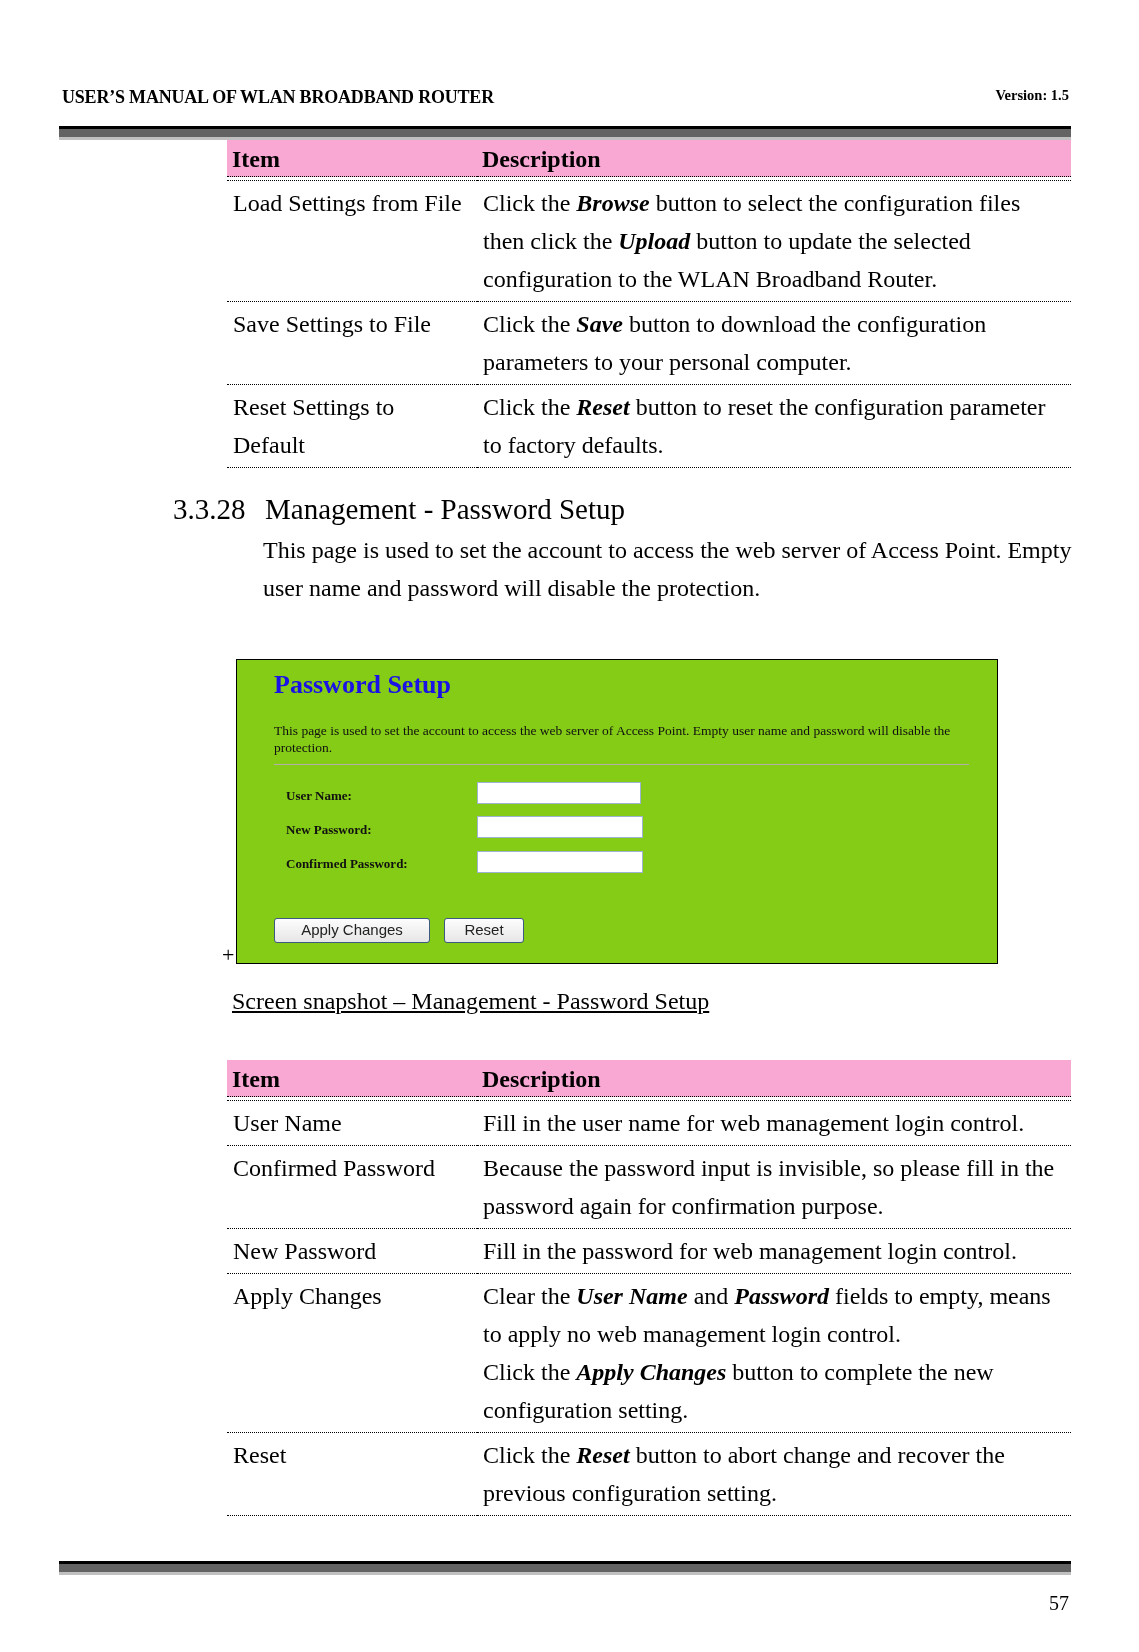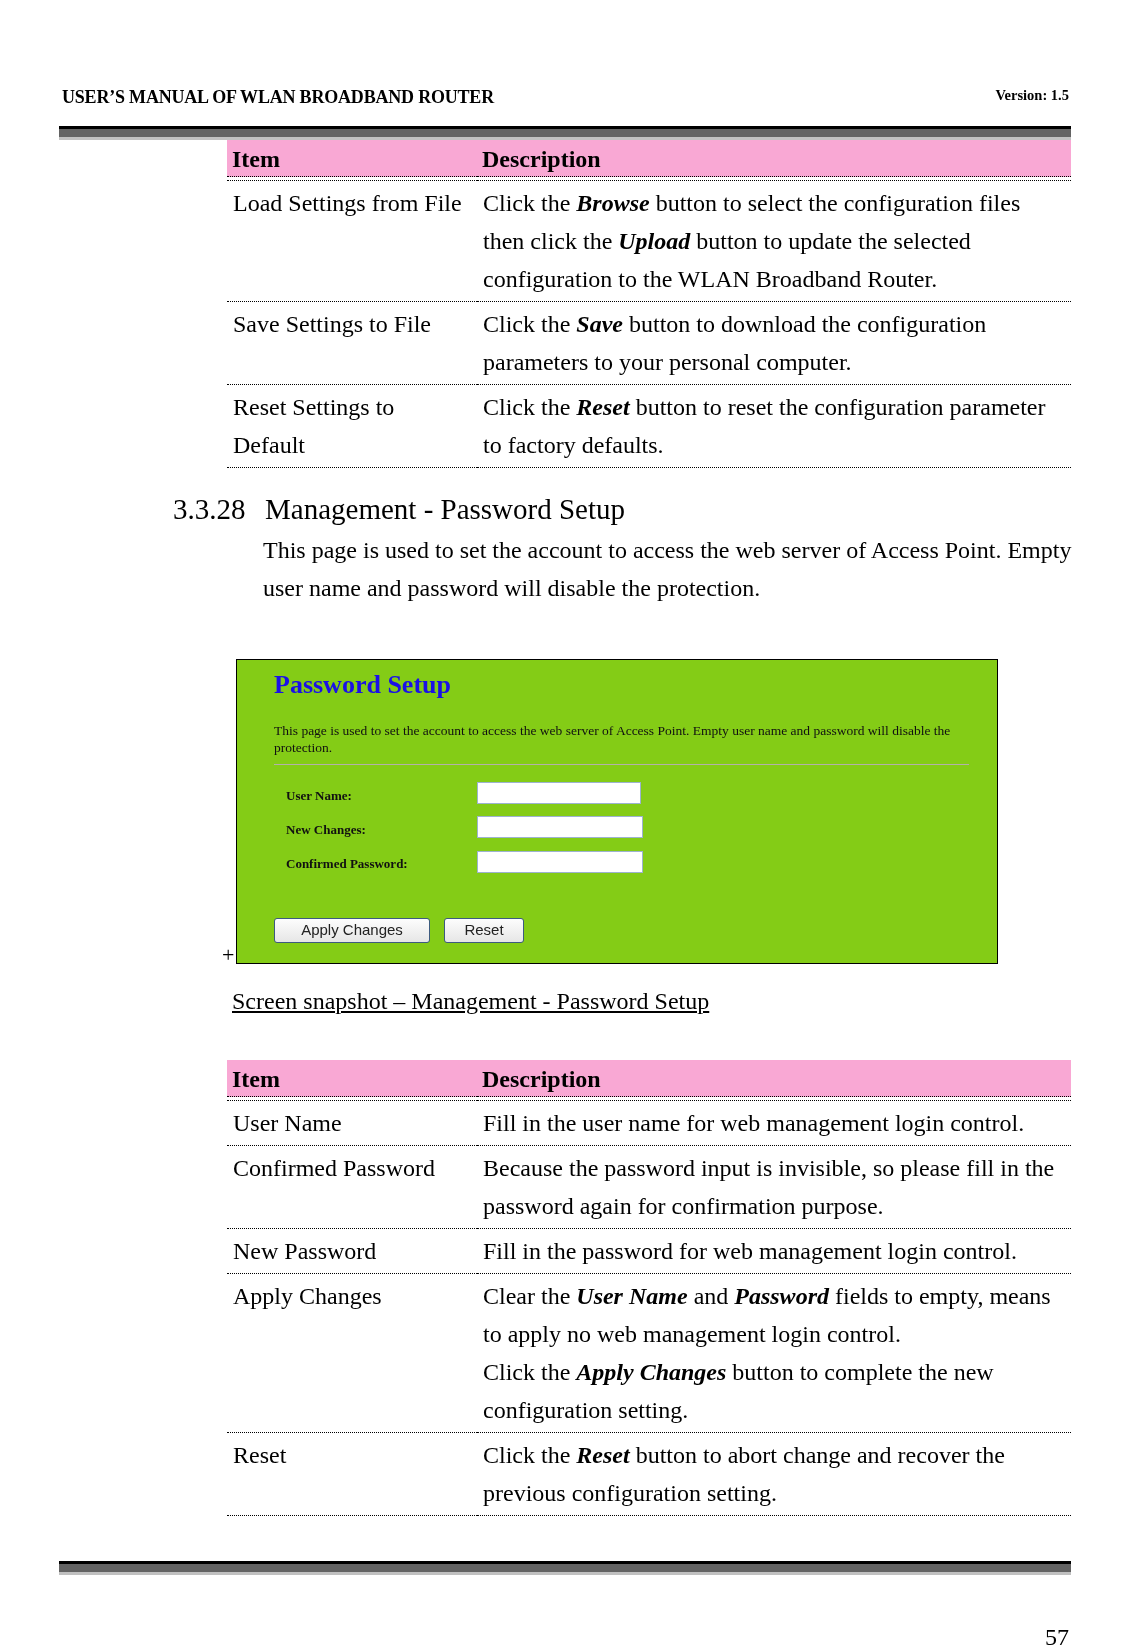--- a/index.html
+++ b/index.html
@@ -34,21 +34,21 @@
   .shot-hr { position: absolute; left: 37px; top: 104px; width: 695px; height: 0; border-top: 1.5px solid #b3b0ab; }
   .shot-label { position: absolute; left: 42px; font-size: 13px; font-weight: bold; color: #111; margin-left: 7px; }
   .shot-input { position: absolute; left: 240px; width: 162px; height: 22px; border: 1.5px solid #9db3cf; background: #fff; box-sizing: border-box; }
   .shot-btn { position: absolute; top: 258px; height: 25px; border: 1.5px solid #3d5b80; border-radius: 3px;
               background: linear-gradient(#fdfdfd, #e6e6e6); font-family: "Liberation Sans", sans-serif; font-size: 15px; color: #222;
               text-align: center; line-height: 22px; box-sizing: border-box; }
   .plus { position: absolute; left: 222px; top: 942px; font-size: 22px; font-family: "Liberation Serif", serif; }
 
   .caption { position: absolute; left: 232px; top: 988px; font-size: 24px; text-decoration: underline; }
 
-  .pageno { position: absolute; right: 70px; top: 1592px; font-size: 24px; margin-top: 32px; }
+  .pageno { position: absolute; right: 70px; top: 1592px; font-size: 20px; }
 </style>
 </head>
 <body>
 
 <div class="hdr-left">USER’S MANUAL OF WLAN BROADBAND ROUTER</div>
 <div class="hdr-right">Version: 1.5</div>
 
 <div class="rule" style="top:126px;">
   <div class="b1"></div>
     <div class="b2"></div>
@@ -92,21 +92,21 @@
 
 <div class="plus">+</div>
 <div class="shot">
   <div class="shot-title">Password Setup</div>
   <div class="shot-desc">This page is used to set the account to access the web server of Access Point. Empty user name and password will disable the protection.</div>
   <div class="shot-hr"></div>
 
   <div class="shot-label" style="top:128px;">User Name:</div>
   <div class="shot-input" style="top:122px; width:164px;"></div>
 
-  <div class="shot-label" style="top:162px;">New Changes:</div>
+  <div class="shot-label" style="top:162px;">New Password:</div>
   <div class="shot-input" style="top:156px; width:166px;"></div>
 
   <div class="shot-label" style="top:196px;">Confirmed Password:</div>
   <div class="shot-input" style="top:191px; width:166px;"></div>
 
   <div class="shot-btn" style="left:37px; width:156px;">Apply Changes</div>
   <div class="shot-btn" style="left:207px; width:80px;">Reset</div>
 </div>
 
 <div class="caption">Screen snapshot – Management - Password Setup</div>

